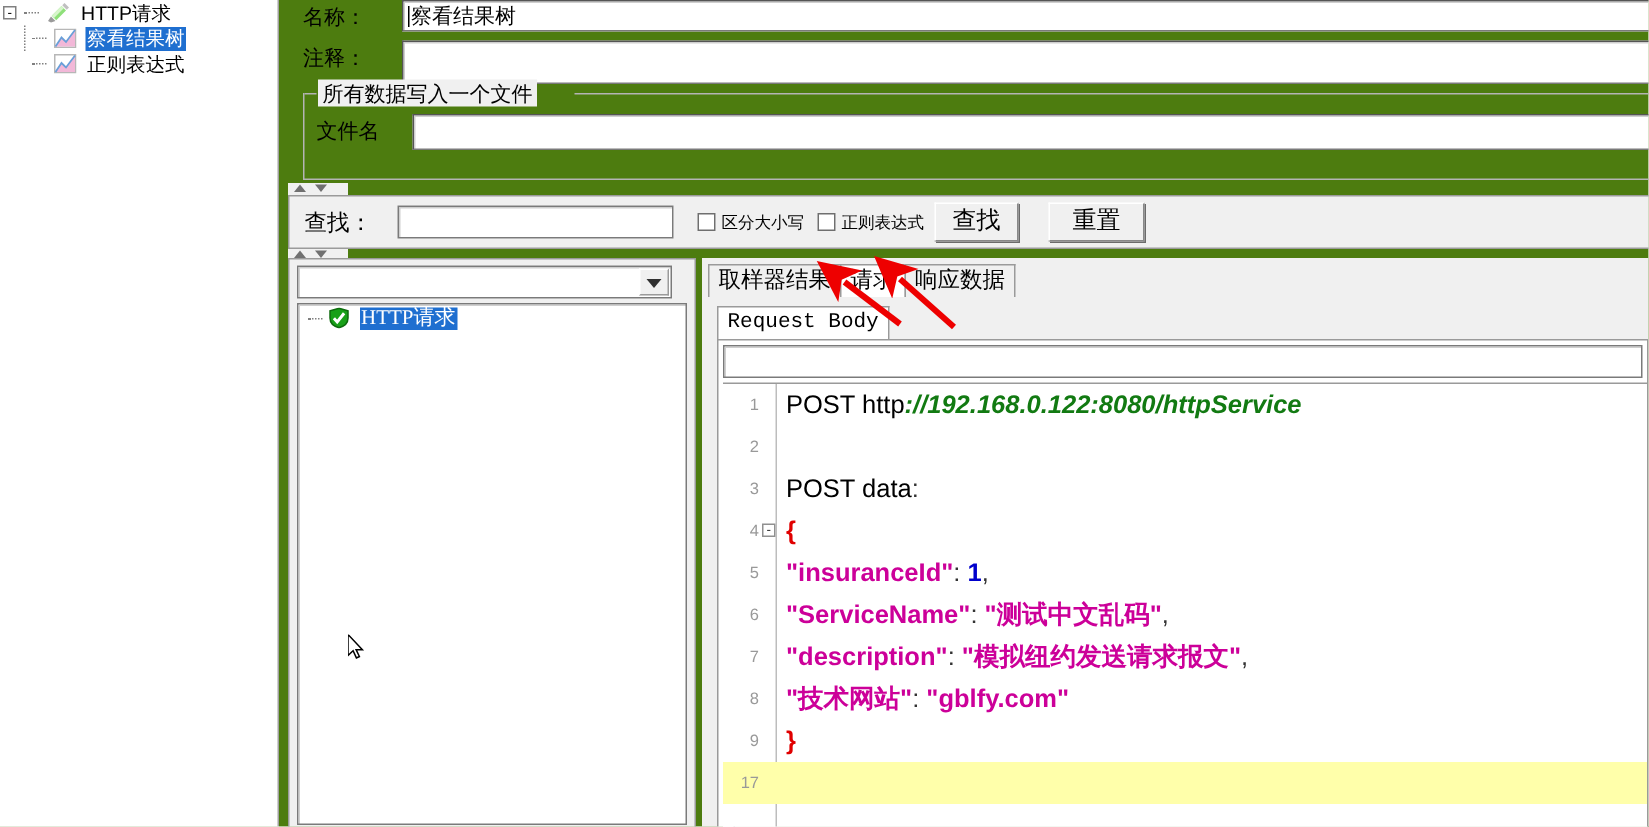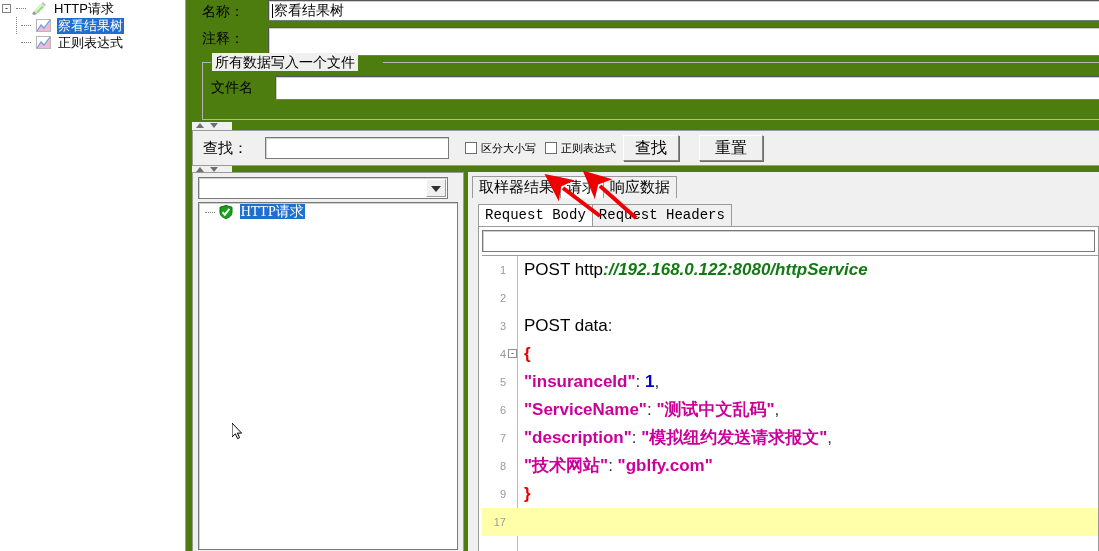--- a/index.html
+++ b/index.html
@@ -374,21 +374,20 @@
       </div>
 
       <div id="detail-pane">
         <div class="tabstrip">
           <div class="tab">取样器结果</div>
           <div class="tab sel">请求</div>
           <div class="tab">响应数据</div>
         </div>
         <div class="subtabstrip">
           <div class="subtab sel">Request Body</div>
-          <div class="subtab">Request Headers</div>
         </div>
 
         <div id="detail-body">
           <div id="find-field"><span></span></div>
           <div id="code-area">
             <div id="scrollbar-track"></div>
             <div id="gutter"></div>
             <div id="code-lines">
                 <div class="codeline">
                   <span class="lnum">1</span>

